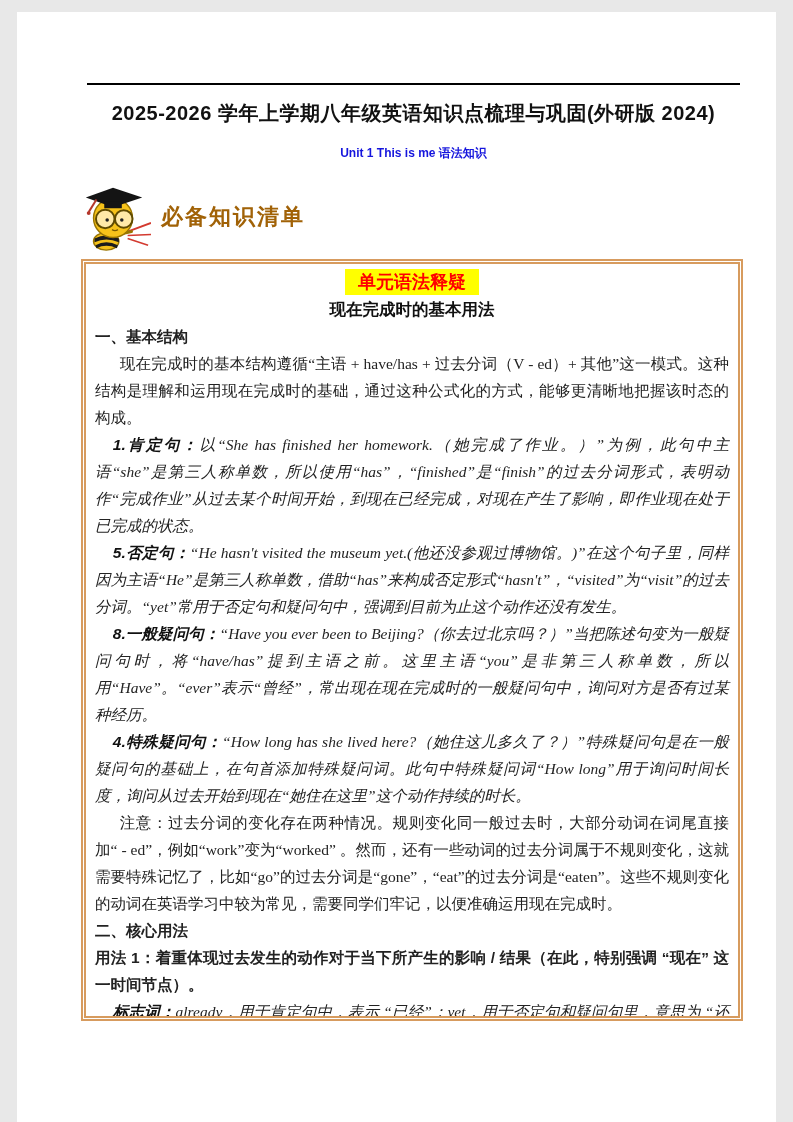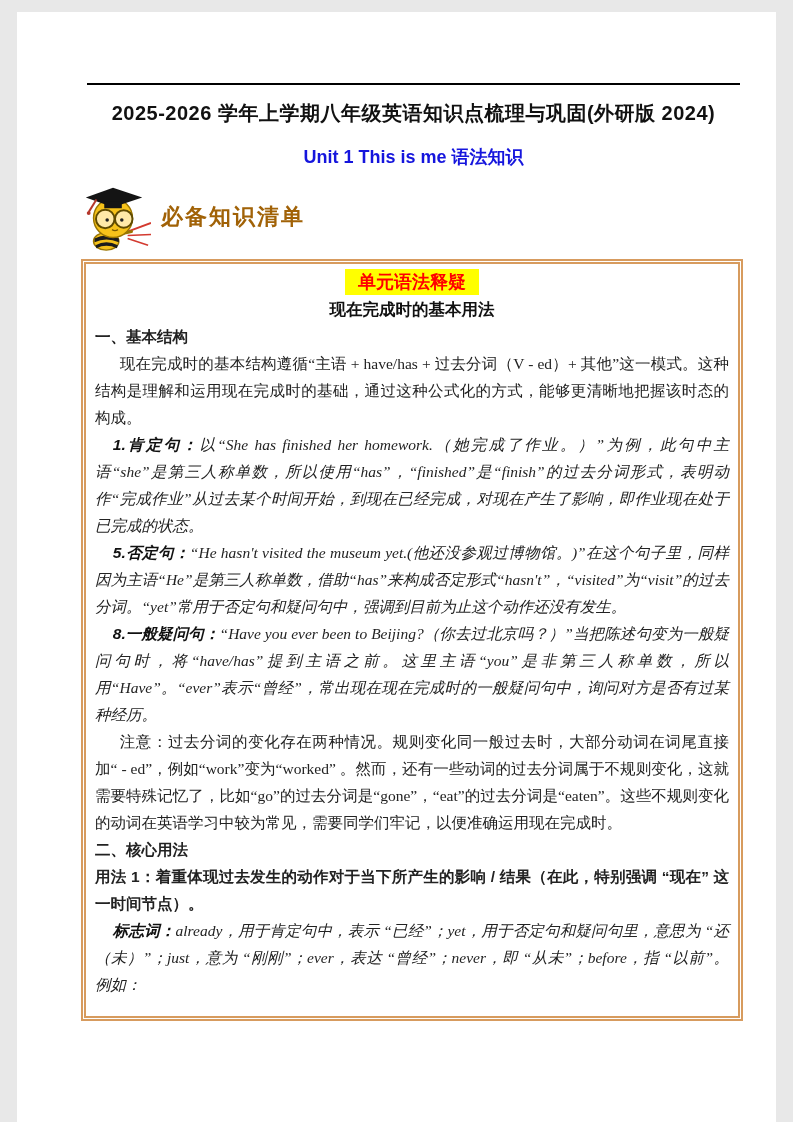--- a/index.html
+++ b/index.html
@@ -20,21 +20,21 @@
     position:absolute; top:88px; left:40px; width:713px;
     margin:0; text-align:center;
     font-family:"Liberation Sans","DejaVu Sans",sans-serif;
     font-size:20px; font-weight:bold; color:#111;
     letter-spacing:0.5px;
   }
   .doc-subtitle {
     position:absolute; top:133px; left:40px; width:713px;
     margin:0; text-align:center;
     font-family:"Liberation Sans","DejaVu Sans",sans-serif;
-    font-size:18px; font-weight:bold; color:#1515dd;
+    font-size:12px; font-weight:bold; color:#1515dd;
   }
   .banner {
     position:absolute; top:170px; left:60px;
     display:flex; align-items:center; gap:10px;
   }
   .banner-label {
     font-family:"Liberation Sans","DejaVu Sans",sans-serif;
     font-size:22px; font-weight:bold; color:#a16207;
     letter-spacing:2px;
   }
@@ -139,20 +139,21 @@
     <p class="sec-head para-flush">一、基本结构</p>
 
     <p class="para-plain"><span>现在完成时的基本结构遵循“主语 + have/has + 过去分词（V - ed）+ 其他”这一模式。这种结构是理解和运用现在完成时的基础，通过这种公式化的方式，能够更清晰地把握该时态的构成。</span></p>
 
     <p class="para-lead"><span class="lead">1.肯定句：</span><span>以“She has finished her homework.（她完成了作业。）”为例，此句中主语“she”是第三人称单数，所以使用“has”，“finished”是“finish”的过去分词形式，表明动作“完成作业”从过去某个时间开始，到现在已经完成，对现在产生了影响，即作业现在处于已完成的状态。</span></p>
 
     <p class="para-lead"><span class="lead">5.否定句：</span><span>“He hasn't visited the museum yet.(他还没参观过博物馆。)”在这个句子里，同样因为主语“He”是第三人称单数，借助“has”来构成否定形式“hasn't”，“visited”为“visit”的过去分词。“yet”常用于否定句和疑问句中，强调到目前为止这个动作还没有发生。</span></p>
 
     <p class="para-lead"><span class="lead">8.一般疑问句：</span><span>“Have you ever been to Beijing?（你去过北京吗？）”当把陈述句变为一般疑问句时，将“have/has”提到主语之前。这里主语“you”是非第三人称单数，所以用“Have”。“ever”表示“曾经”，常出现在现在完成时的一般疑问句中，询问对方是否有过某种经历。</span></p>
 
+    <p class="para-lead"><span class="lead">4.特殊疑问句：</span><span>“How long has she lived here?（她住这儿多久了？）”特殊疑问句是在一般疑问句的基础上，在句首添加特殊疑问词。此句中特殊疑问词“How long”用于询问时间长度，询问从过去开始到现在“她住在这里”这个动作持续的时长。</span></p>
 
     <p class="para-plain"><span>注意：过去分词的变化存在两种情况。规则变化同一般过去时，大部分动词在词尾直接加“ - ed”，例如“work”变为“worked” 。然而，还有一些动词的过去分词属于不规则变化，这就需要特殊记忆了，比如“go”的过去分词是“gone”，“eat”的过去分词是“eaten”。这些不规则变化的动词在英语学习中较为常见，需要同学们牢记，以便准确运用现在完成时。</span></p>
 
     <p class="sec-head para-flush">二、核心用法</p>
 
     <p class="para-allbold">用法 1：着重体现过去发生的动作对于当下所产生的影响 / 结果（在此，特别强调 “现在” 这一时间节点）。</p>
 
     <p class="para-lead"><span class="lead">标志词：</span><span>already，用于肯定句中，表示 “已经”；yet，用于否定句和疑问句里，意思为 “还（未）”；just，意为 “刚刚”；ever，表达 “曾经”；never，即 “从未”；before，指 “以前”。例如：</span></p>
 
   </div>

